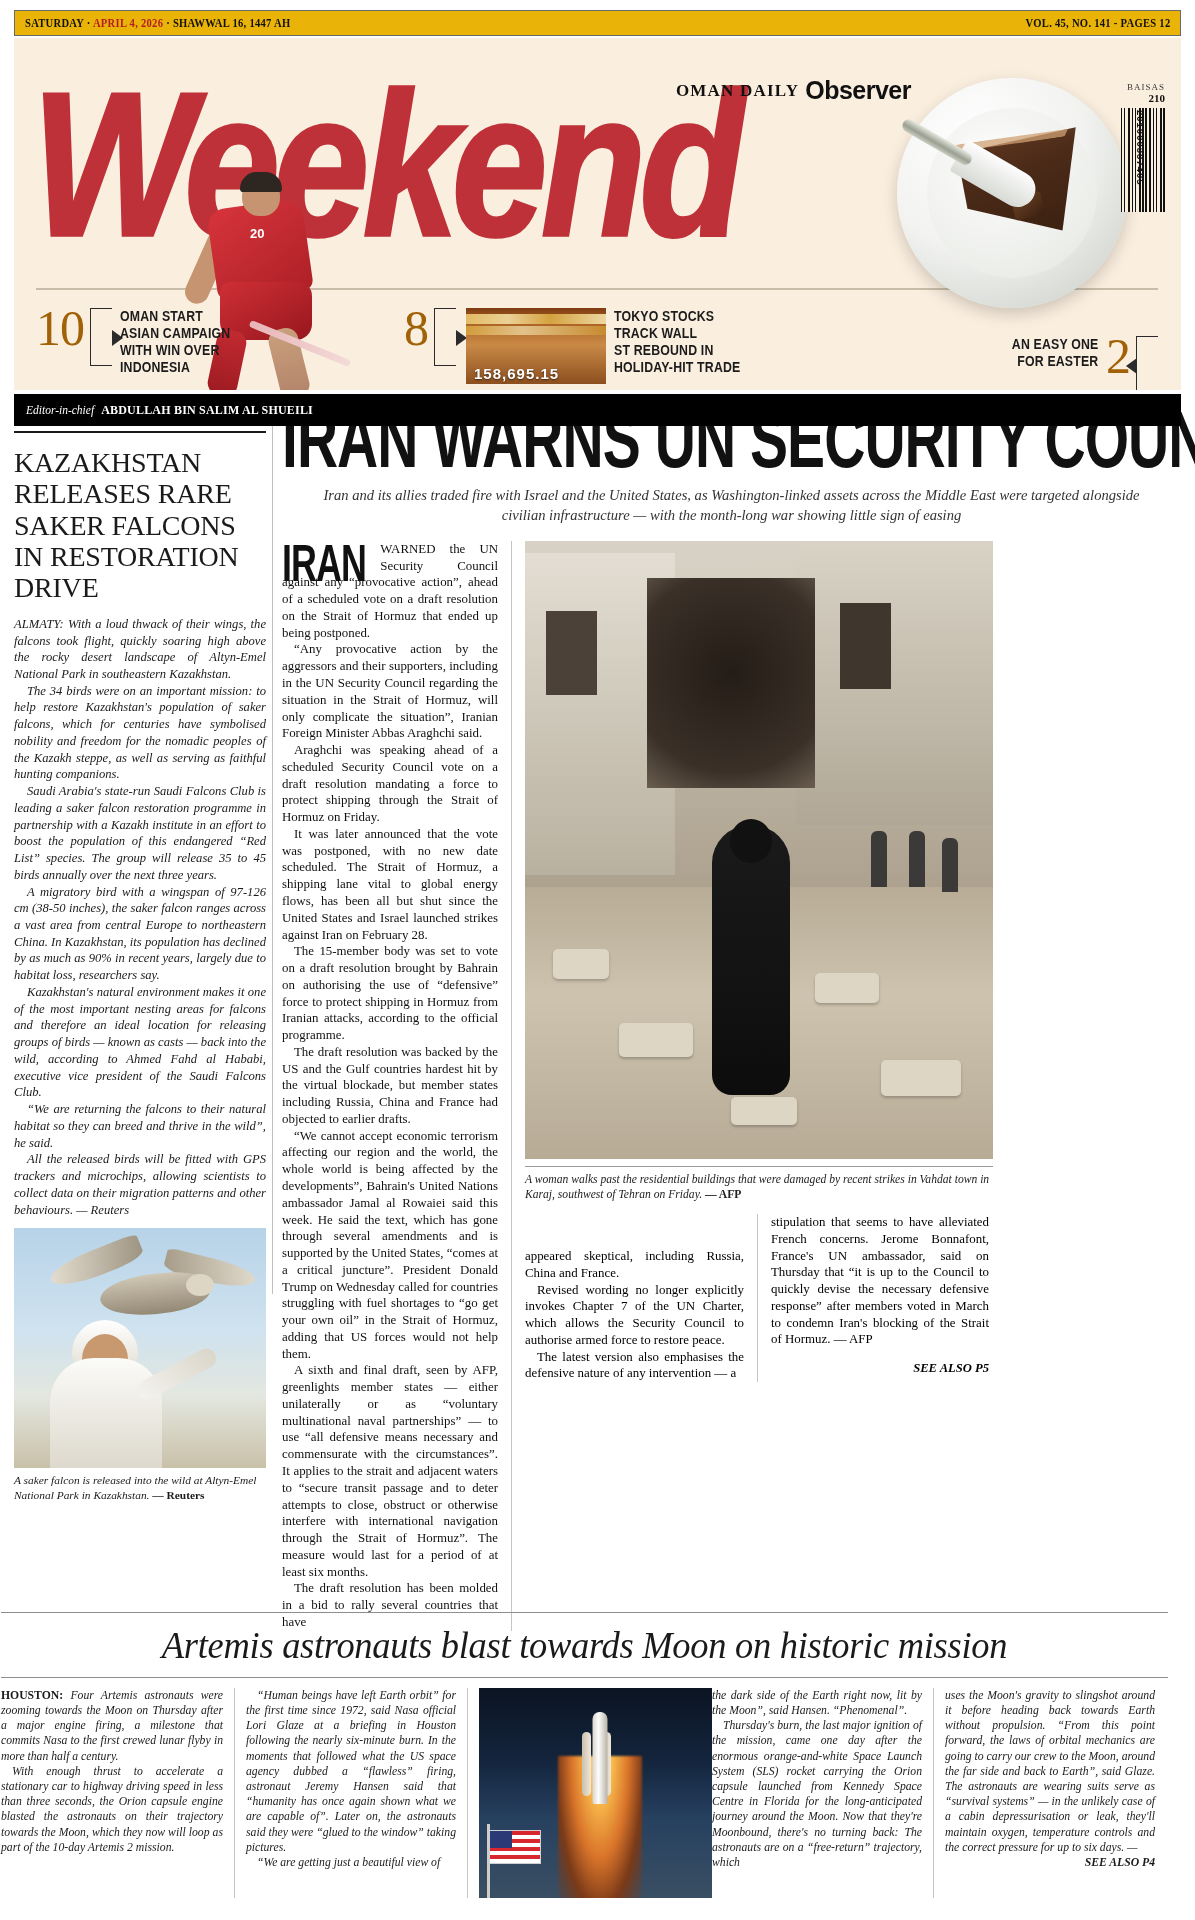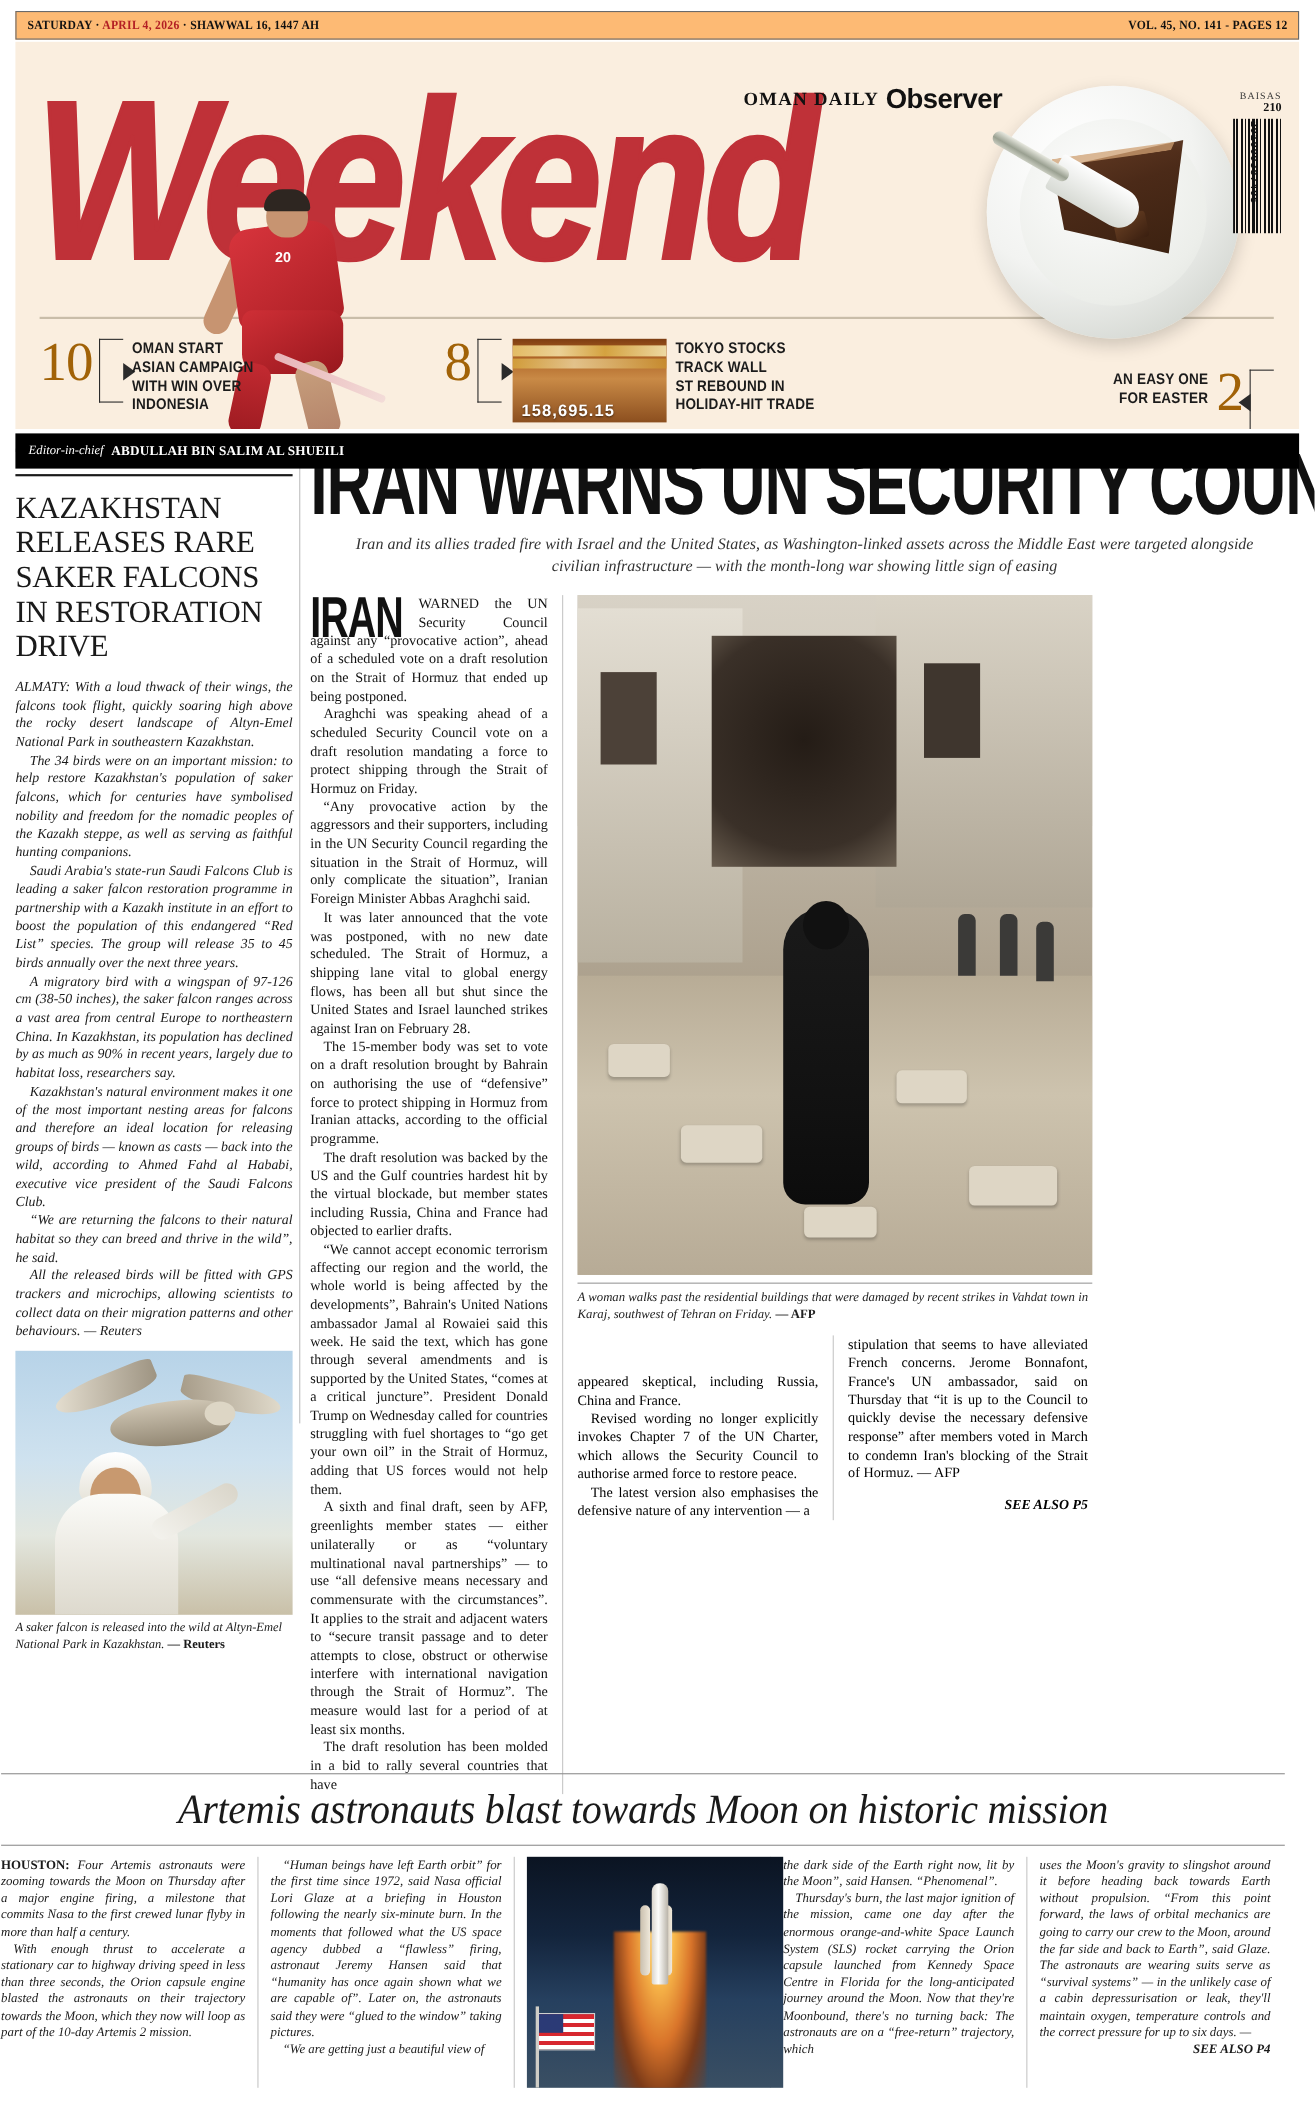--- a/index.html
+++ b/index.html
@@ -7,21 +7,21 @@
     width: 1195px; height: 1920px;
     background: #ffffff;
     font-family: "Liberation Serif", serif;
     overflow: hidden;
   }
   .page { position: relative; width: 1195px; height: 1920px; background:#fff; }
 
   
   .dateline-bar {
     position:absolute; left:14px; top:10px; width:1167px; height:26px;
-    border:1px solid #6a6a6a; background:#fdba74;
+    border:1px solid #6a6a6a; background:#eab308;
     display:flex; align-items:center; justify-content:space-between;
     padding:0 10px;
   }
   .dateline-left, .dateline-right {
     font-family:"Liberation Serif", serif;
     font-size:11.5px; letter-spacing:.3px; color:#111; font-weight:700;
     transform: scaleX(.92); transform-origin:left center; white-space:nowrap;
   }
   .dateline-right { transform-origin:right center; }
   .dateline-left .hi { color:#b31f24; }
@@ -529,22 +529,22 @@
     <div class="col-main">
 
       <div class="main-head">IRAN WARNS UN SECURITY COUNCIL ON HORMUZ</div>
 
       <div class="main-standfirst">Iran and its allies traded fire with Israel and the United States, as Washington-linked assets across the Middle East were targeted alongside civilian infrastructure — with the month-long war showing little sign of easing</div>
 
       <div class="story-cols">
 
         <div class="scol">
           <p class="noind"><span class="dropword">IRAN</span><span>WARNED the UN Security Council against any “provocative action”, ahead of a scheduled vote on a draft resolution on the Strait of Hormuz that ended up being postponed.</span></p>
+          <p>“Any provocative action by the aggressors and their supporters, including in the UN Security Council regarding the situation in the Strait of Hormuz, will only complicate the situation”, Iranian Foreign Minister Abbas Araghchi said.</p>
           <p>Araghchi was speaking ahead of a scheduled Security Council vote on a draft resolution mandating a force to protect shipping through the Strait of Hormuz on Friday.</p>
-          <p>“Any provocative action by the aggressors and their supporters, including in the UN Security Council regarding the situation in the Strait of Hormuz, will only complicate the situation”, Iranian Foreign Minister Abbas Araghchi said.</p>
           <p>It was later announced that the vote was postponed, with no new date scheduled. The Strait of Hormuz, a shipping lane vital to global energy flows, has been all but shut since the United States and Israel launched strikes against Iran on February 28.</p>
           <p>The 15-member body was set to vote on a draft resolution brought by Bahrain on authorising the use of “defensive” force to protect shipping in Hormuz from Iranian attacks, according to the official programme.</p>
           <p>The draft resolution was backed by the US and the Gulf countries hardest hit by the virtual blockade, but member states including Russia, China and France had objected to earlier drafts.</p>
           <p>“We cannot accept economic terrorism affecting our region and the world, the whole world is being affected by the developments”, Bahrain's United Nations ambassador Jamal al Rowaiei said this week. He said the text, which has gone through several amendments and is supported by the United States, “comes at a critical juncture”. President Donald Trump on Wednesday called for countries struggling with fuel shortages to “go get your own oil” in the Strait of Hormuz, adding that US forces would not help them.</p>
           <p>A sixth and final draft, seen by AFP, greenlights member states — either unilaterally or as “voluntary multinational naval partnerships” — to use “all defensive means necessary and commensurate with the circumstances”. It applies to the strait and adjacent waters to “secure transit passage and to deter attempts to close, obstruct or otherwise interfere with international navigation through the Strait of Hormuz”. The measure would last for a period of at least six months.</p>
           <p>The draft resolution has been molded in a bid to rally several countries that have</p>
         </div>
 
         <div style="width:654px; padding-left:13px; border-left:1px solid #c6c6c6;">
           <div class="main-photo">

